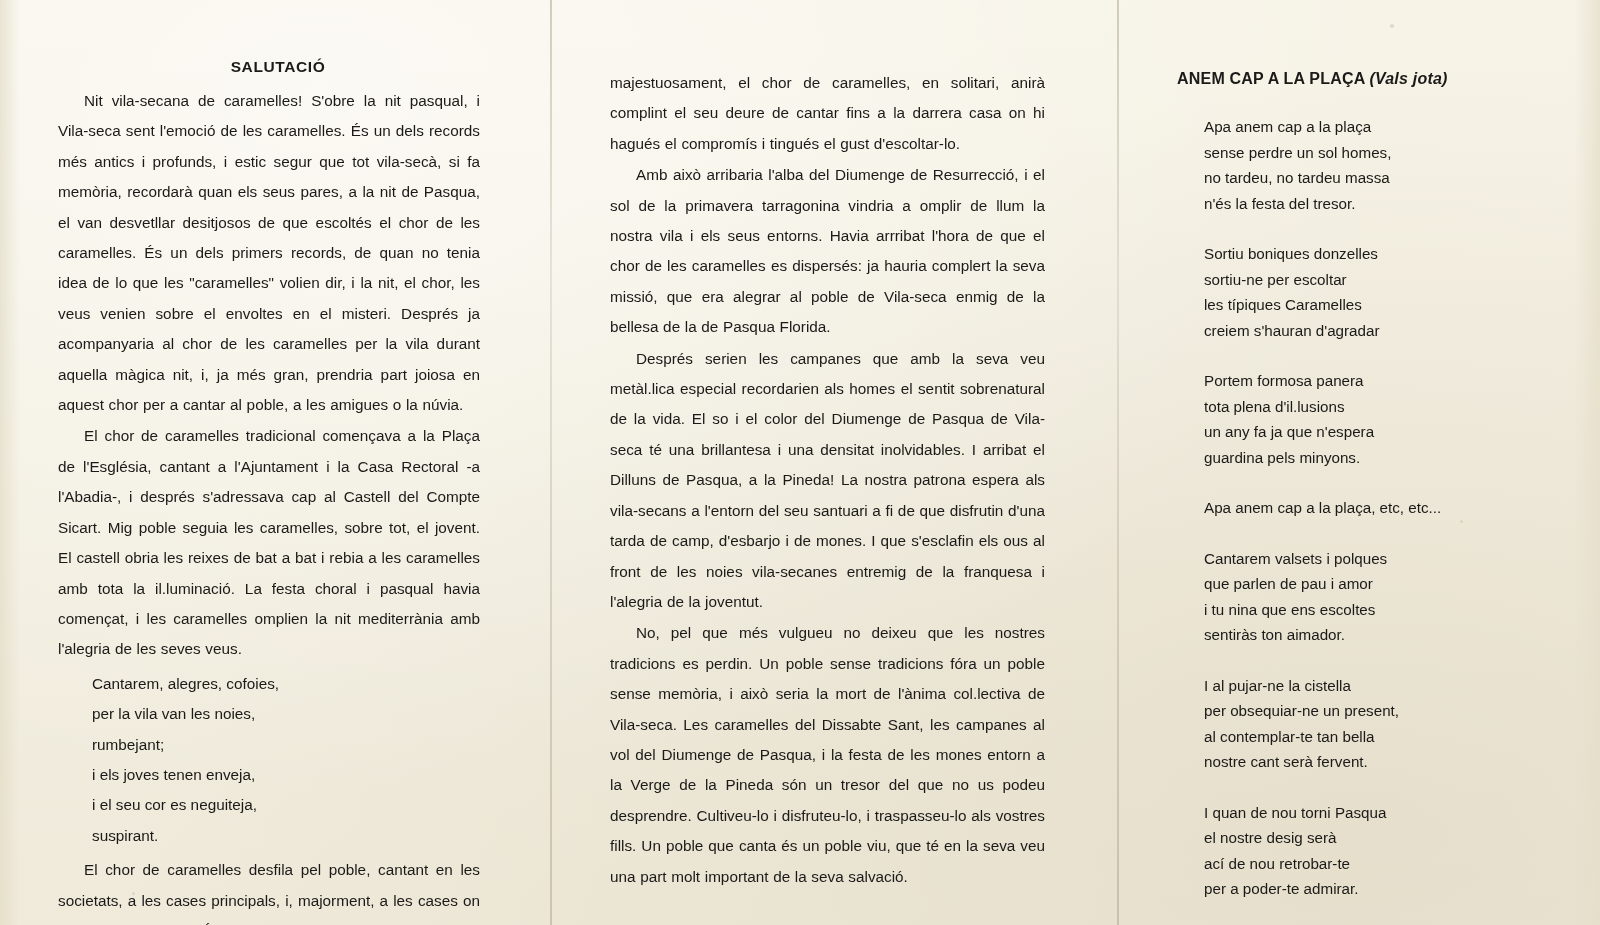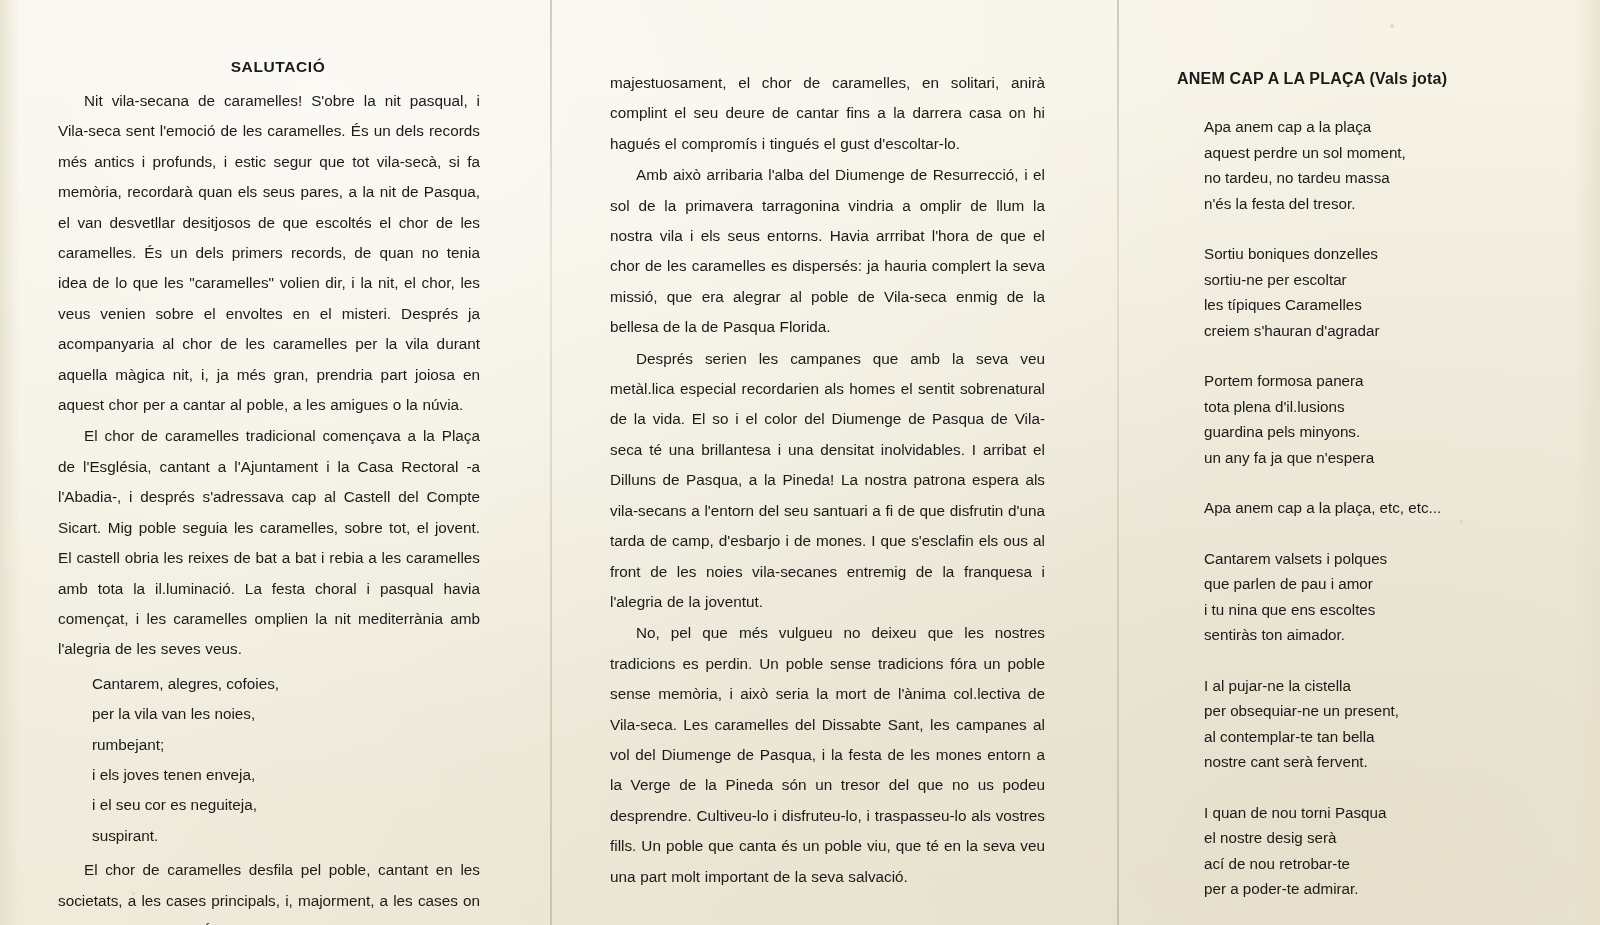--- a/index.html
+++ b/index.html
@@ -101,21 +101,21 @@
     line-height: 26px;
   }
 
   
   .song-title {
     font-size: 16px;
     font-weight: bold;
     letter-spacing: 0.2px;
     margin: 0 0 26px 0;
   }
-  .song-title .subtitle { font-weight: bold; }
+  .song-title .subtitle { font-weight: bold; font-style: italic; }
   .stanza {
     margin: 0 0 25px 0;
   }
   .stanza .sline {
     font-size: 15.2px;
     line-height: 25.5px;
     white-space: pre;
     margin-left: 27px;
   }
 
@@ -168,37 +168,37 @@
   </div>
 
   <div class="col col-3">
     <div class="song-title">
       <span>ANEM CAP A LA PLAÇA</span>
       <span class="subtitle">(Vals jota)</span>
     </div>
 
     <div class="stanza">
       <div class="sline">Apa anem cap a la plaça</div>
-      <div class="sline">aquest perdre un sol moment,</div>
+      <div class="sline">sense perdre un sol homes,</div>
       <div class="sline">no tardeu, no tardeu massa</div>
       <div class="sline">n'és la festa del tresor.</div>
     </div>
 
     <div class="stanza">
       <div class="sline">Sortiu boniques donzelles</div>
       <div class="sline">sortiu-ne per escoltar</div>
       <div class="sline">les típiques Caramelles</div>
       <div class="sline">creiem s'hauran d'agradar</div>
     </div>
 
     <div class="stanza">
       <div class="sline">Portem formosa panera</div>
       <div class="sline">tota plena d'il.lusions</div>
+      <div class="sline">un any fa ja que n'espera</div>
       <div class="sline">guardina pels minyons.</div>
-      <div class="sline">un any fa ja que n'espera</div>
     </div>
 
     <div class="stanza">
       <div class="sline">Apa anem cap a la plaça, etc, etc...</div>
     </div>
 
     <div class="stanza">
       <div class="sline">Cantarem valsets i polques</div>
       <div class="sline">que parlen de pau i amor</div>
       <div class="sline">i tu nina que ens escoltes</div>

